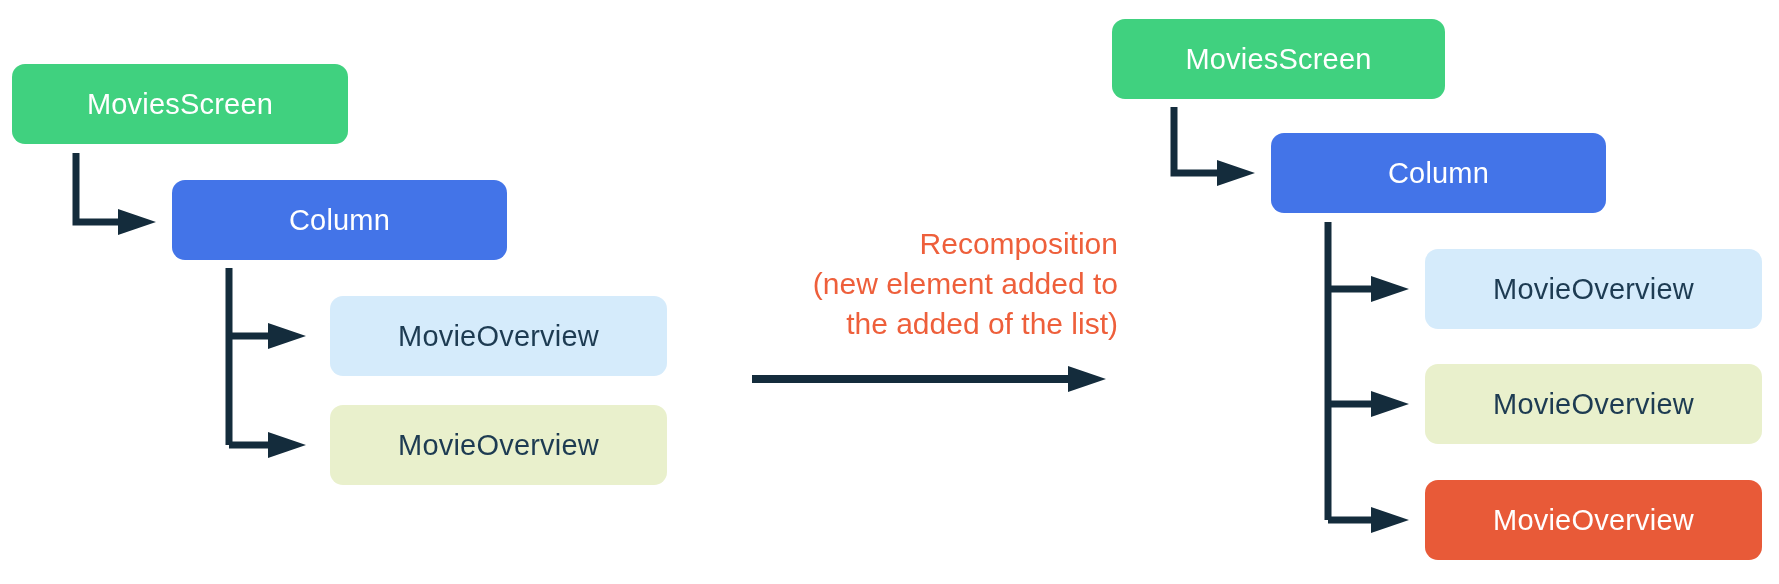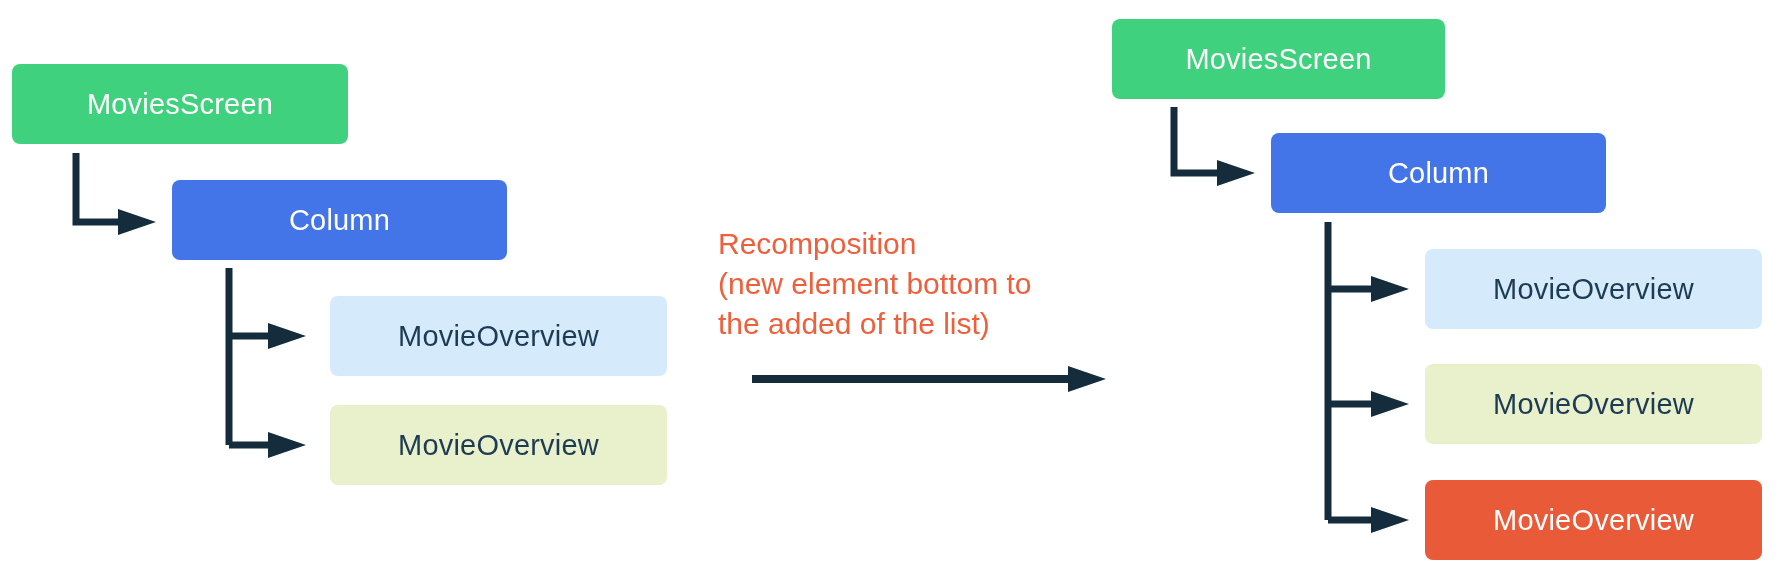--- a/index.html
+++ b/index.html
@@ -5,38 +5,38 @@
   html,body{margin:0;padding:0;background:#ffffff;}
   body{font-family:"Liberation Sans", sans-serif;}
   .canvas{
     position:relative;
     width:1779px;height:584px;
     background:#ffffff;
     overflow:hidden;
   }
   .node{
     position:absolute;
-    border-radius:8px;
+    border-radius:13px;
     display:flex;align-items:center;justify-content:center;
     font-size:29px;
     letter-spacing:0.2px;
     white-space:nowrap;
   }
   .connectors{
     position:absolute;left:0;top:0;width:1779px;height:584px;
     pointer-events:none;
   }
   .connectors path{
     stroke:#142c3c;
     fill:none;
   }
   .annotation{
     position:absolute;
     left:718px;top:224px;width:400px;
-    text-align:left;
+    text-align:right;
     font-size:30px;
     line-height:40px;
     white-space:nowrap;
   }
 </style>
 </head>
 <body>
 
 <div class="canvas">
 
@@ -63,21 +63,21 @@
 
   <div>
     <div class="node" style="left: 12px; top: 64px; width: 336px; height: 80px; background-color: rgb(64, 209, 127); color: rgb(255, 255, 255);">MoviesScreen</div>
     <div class="node" style="left: 172px; top: 180px; width: 335px; height: 80px; background-color: rgb(67, 116, 232); color: rgb(255, 255, 255);">Column</div>
     <div class="node" style="left: 330px; top: 296px; width: 337px; height: 80px; background-color: rgb(213, 235, 251); color: rgb(29, 59, 82);">MovieOverview</div>
     <div class="node" style="left: 330px; top: 405px; width: 337px; height: 80px; background-color: rgb(233, 240, 204); color: rgb(29, 59, 82);">MovieOverview</div>
   </div>
 
   <div class="annotation" style="color: rgb(238, 95, 59);">
     <div>Recomposition</div>
-    <div>(new element bottom to</div>
+    <div>(new element added to</div>
     <div>the added of the list)</div>
   </div>
 
   <div>
     <div class="node" style="left: 1112px; top: 19px; width: 333px; height: 80px; background-color: rgb(64, 209, 127); color: rgb(255, 255, 255);">MoviesScreen</div>
     <div class="node" style="left: 1271px; top: 133px; width: 335px; height: 80px; background-color: rgb(67, 116, 232); color: rgb(255, 255, 255);">Column</div>
     <div class="node" style="left: 1425px; top: 249px; width: 337px; height: 80px; background-color: rgb(213, 235, 251); color: rgb(29, 59, 82);">MovieOverview</div>
     <div class="node" style="left: 1425px; top: 364px; width: 337px; height: 80px; background-color: rgb(233, 240, 204); color: rgb(29, 59, 82);">MovieOverview</div>
     <div class="node" style="left: 1425px; top: 480px; width: 337px; height: 80px; background-color: rgb(232, 90, 56); color: rgb(255, 255, 255);">MovieOverview</div>
   </div>

